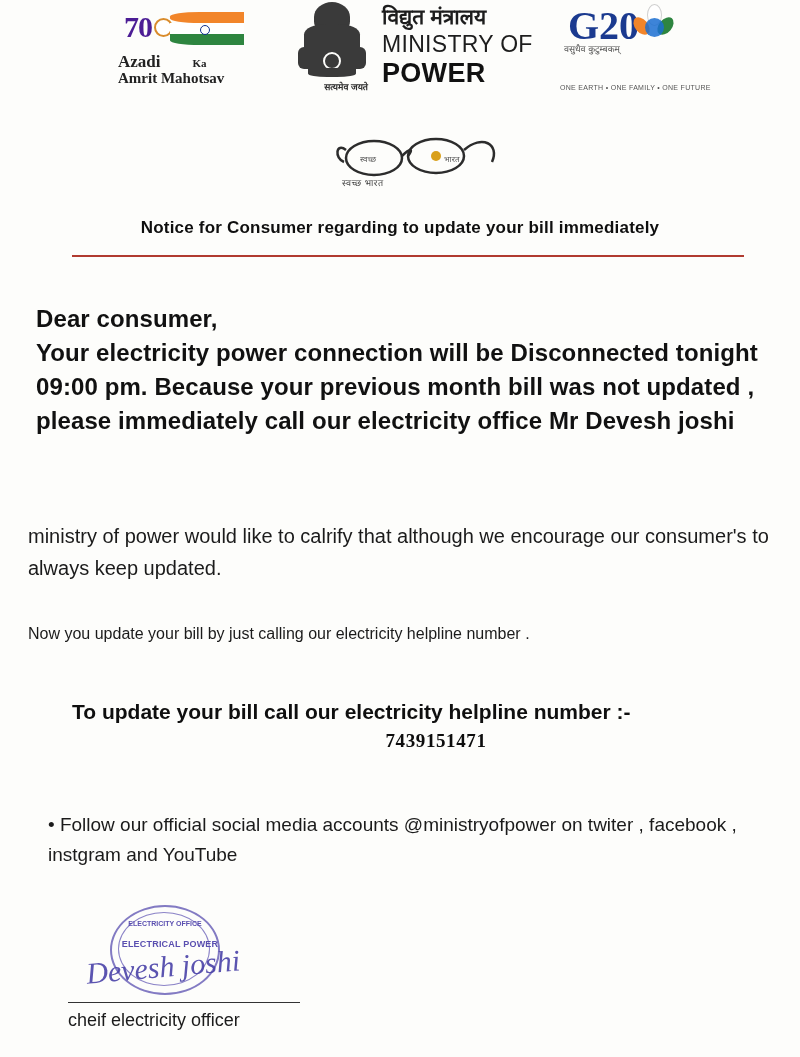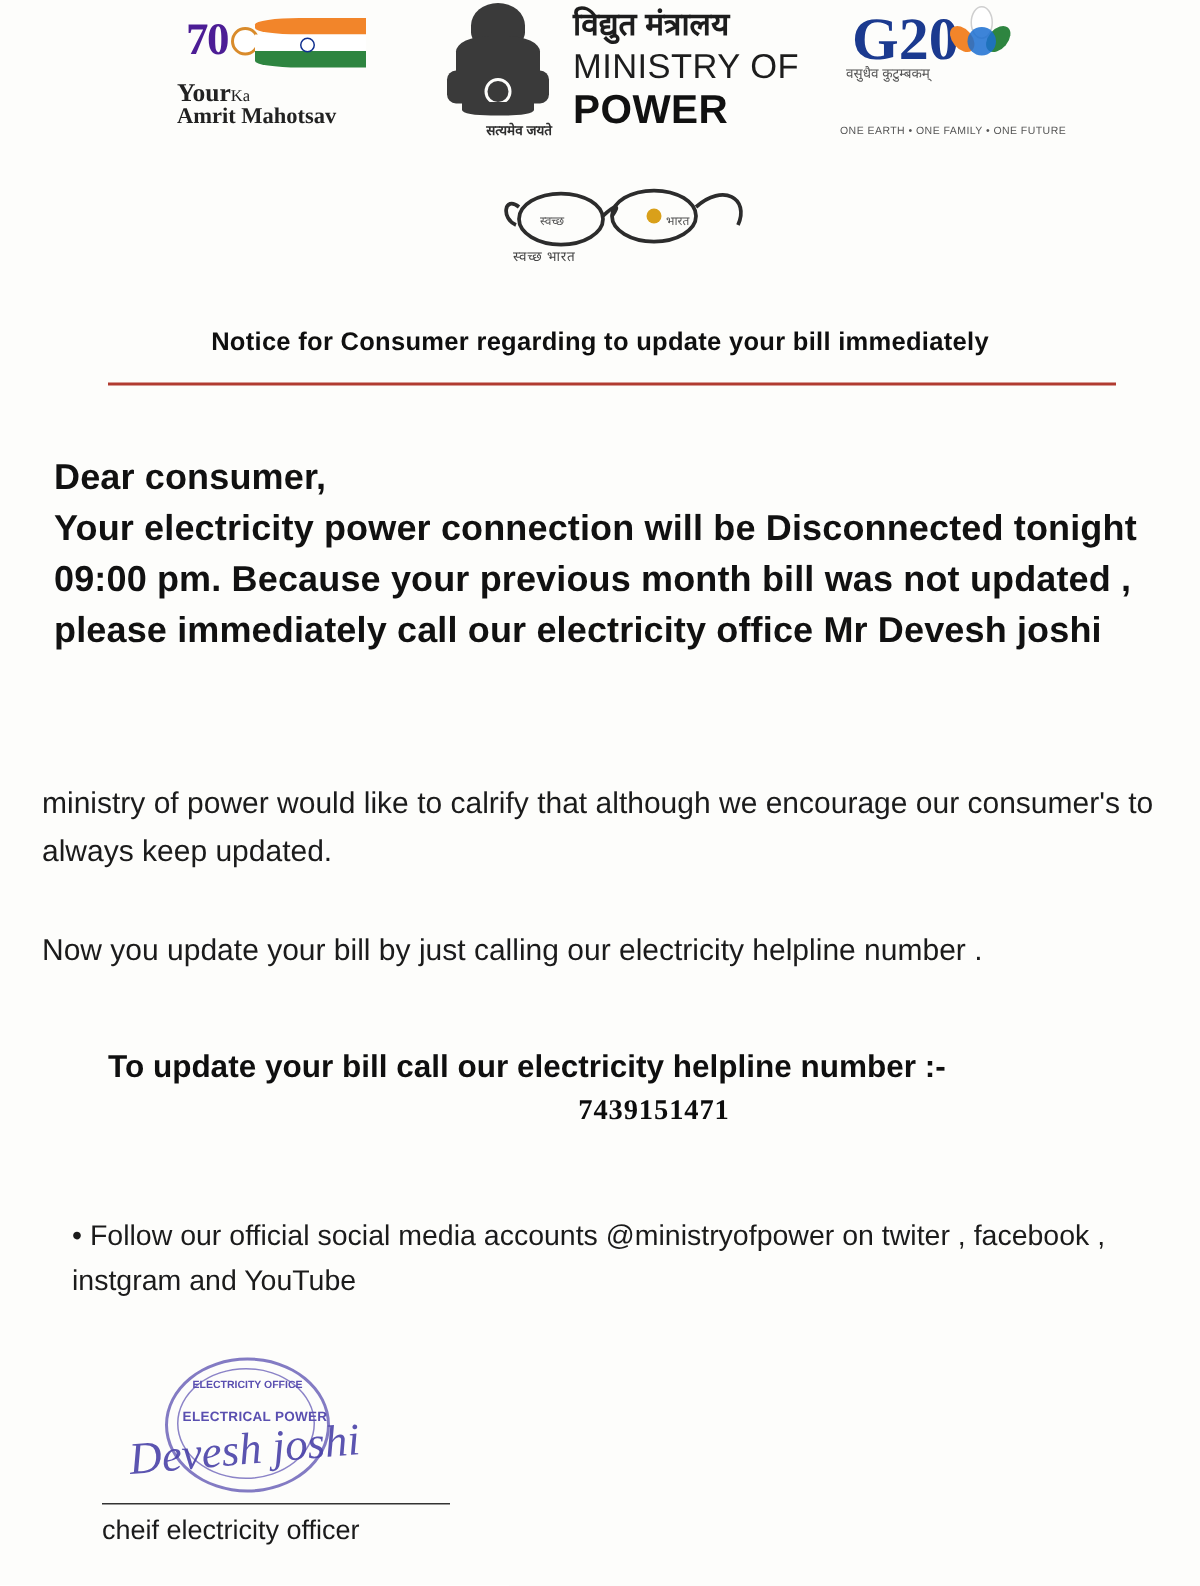--- a/index.html
+++ b/index.html
@@ -70,21 +70,21 @@
   .azadi .flag .dot { position:absolute; left:30px; top:15px; width:8px; height:8px; border-radius:50%; border:1px solid #10308f; }
   .azadi .t1 {
     position: absolute;
     left: 0px;
     top: 44px;
     font-size: 17px;
     font-weight: 700;
     color: #222;
     font-family: "Liberation Serif", serif;
   }
-  .azadi .t1 small { font-size: 11px; font-weight: 400; }
+  .azadi .t1 small { font-size: 11px; font-weight: 700; padding-left: 32px; }
   .azadi .t2 {
     position: absolute;
     left: 0px;
     top: 62px;
     font-size: 15px;
     font-weight: 700;
     color: #222;
     font-family: "Liberation Serif", serif;
     white-space: nowrap;
   }
@@ -238,21 +238,21 @@
     font-size: 7px;
     color: #555;
     letter-spacing: .3px;
     white-space: nowrap;
   }
 
   
   .glasses {
     position: absolute;
     left: 332px;
-    top: 120px;
+    top: 132px;
     width: 180px;
     height: 72px;
   }
   .glasses .txt {
     position: absolute;
     left: 10px;
     top: 44px;
     font-size: 9px;
     color: #444;
     letter-spacing: .5px;
@@ -301,21 +301,21 @@
     width: 775px;
     font-size: 20px;
     line-height: 32px;
     color: #1b1b1b;
   }
   .para3 {
     position: absolute;
     left: 28px;
     top: 618px;
     width: 760px;
-    font-size: 20px;
+    font-size: 16px;
     line-height: 32px;
     color: #1b1b1b;
   }
   .callout {
     position: absolute;
     left: 72px;
     top: 700px;
     width: 720px;
     font-size: 21px;
     font-weight: 700;
@@ -428,21 +428,21 @@
 
     <div class="azadi">
       <div class="seventy">70</div>
       <div class="chakra"></div>
       <div class="flag">
         <div class="s1"></div>
           <div class="s2"></div>
           <div class="s3"></div>
           <div class="dot"></div>
       </div>
-      <div class="t1"><span>Your</span><small>Ka</small></div>
+      <div class="t1"><span>Azadi</span><small>Ka</small></div>
       <div class="t2">Amrit Mahotsav</div>
     </div>
 
     <div class="emblem">
       <div class="lion-head"></div>
       <div class="lion-body"></div>
       <div class="abacus"></div>
       <div class="wheel"></div>
       <div class="base"></div>
       <div class="motto">सत्यमेव जयते</div>

